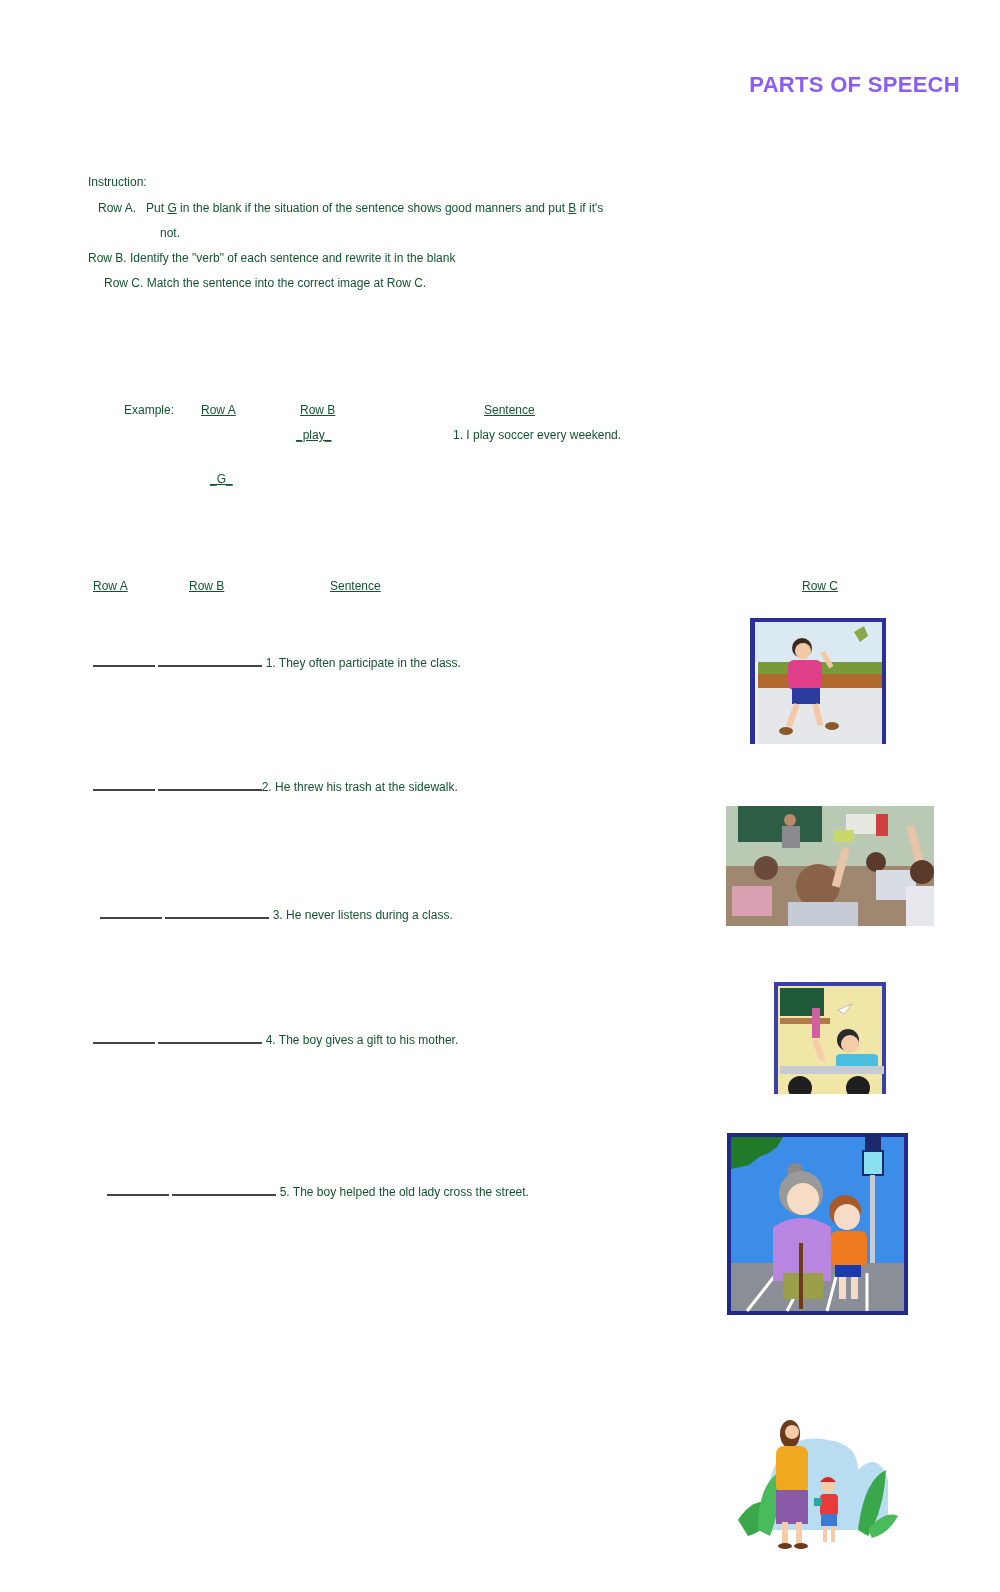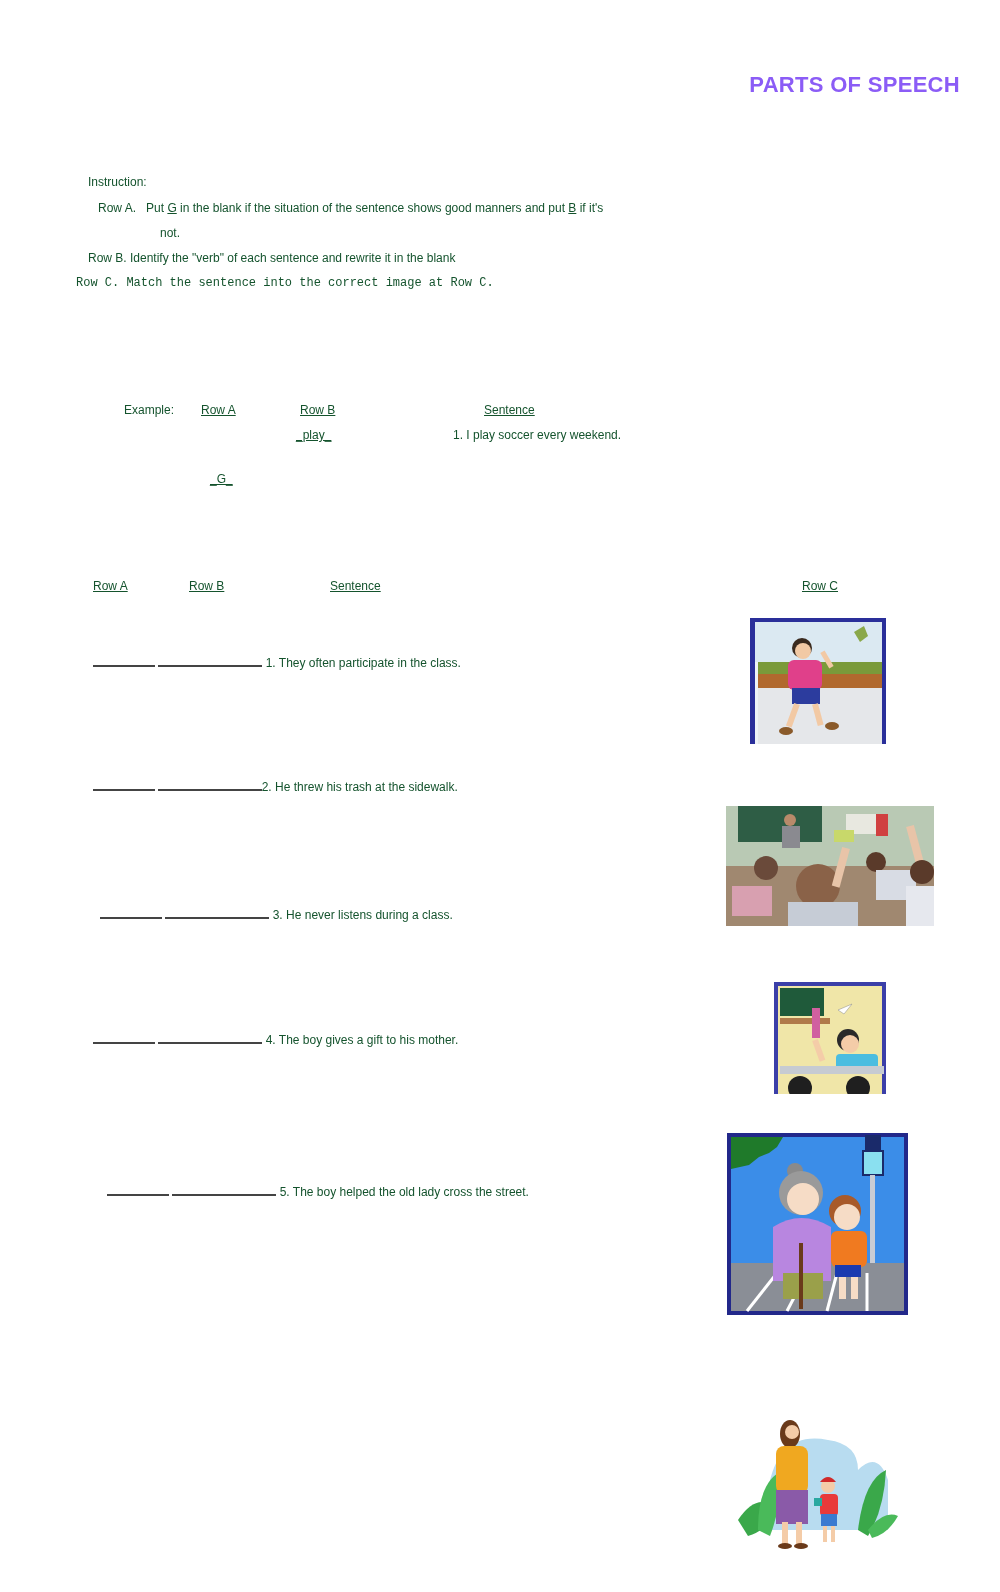--- a/index.html
+++ b/index.html
@@ -19,21 +19,21 @@
 
 <div class="abs title">PARTS OF SPEECH</div>
 
 <div class="abs txt" style="left:88px; top:175px;">Instruction:</div>
 <div class="abs txt" style="left:88px; top:201px;margin-left:10px;">
   <span>Row A.</span>&nbsp;&nbsp;
   <span>Put </span><span class="u">G</span><span> in the blank if the situation of the sentence shows good manners and put </span><span class="u">B</span><span> if it's</span>
 </div>
 <div class="abs txt" style="left:160px; top:226px;">not.</div>
 <div class="abs txt" style="left:88px; top:251px;">Row B. Identify the "verb" of each sentence and rewrite it in the blank</div>
-<div class="abs txt" style="left:76px; top:276px;font-family:Liberation Mono, monospace;">Row C. Match the sentence into the correct image at Row C.</div>
+<div class="abs txt" style="left:104px; top:276px;">Row C. Match the sentence into the correct image at Row C.</div>
 
 <div class="abs txt" style="left:88px; top:403px;margin-left:36px;">Example:</div>
 <div class="abs txt u" style="left:201px; top:403px;">Row A</div>
 <div class="abs txt u" style="left:300px; top:403px;">Row B</div>
 <div class="abs txt u" style="left:484px; top:403px;">Sentence</div>
 <div class="abs txt u" style="left:210px; top:428px;margin-top:44px;">_G_</div>
 <div class="abs txt u" style="left:296px; top:428px;">_play_</div>
 <div class="abs txt" style="left:453px; top:428px;">1. I play soccer every weekend.</div>
 
 <div class="abs txt u" style="left:93px; top:579px;">Row A</div>

